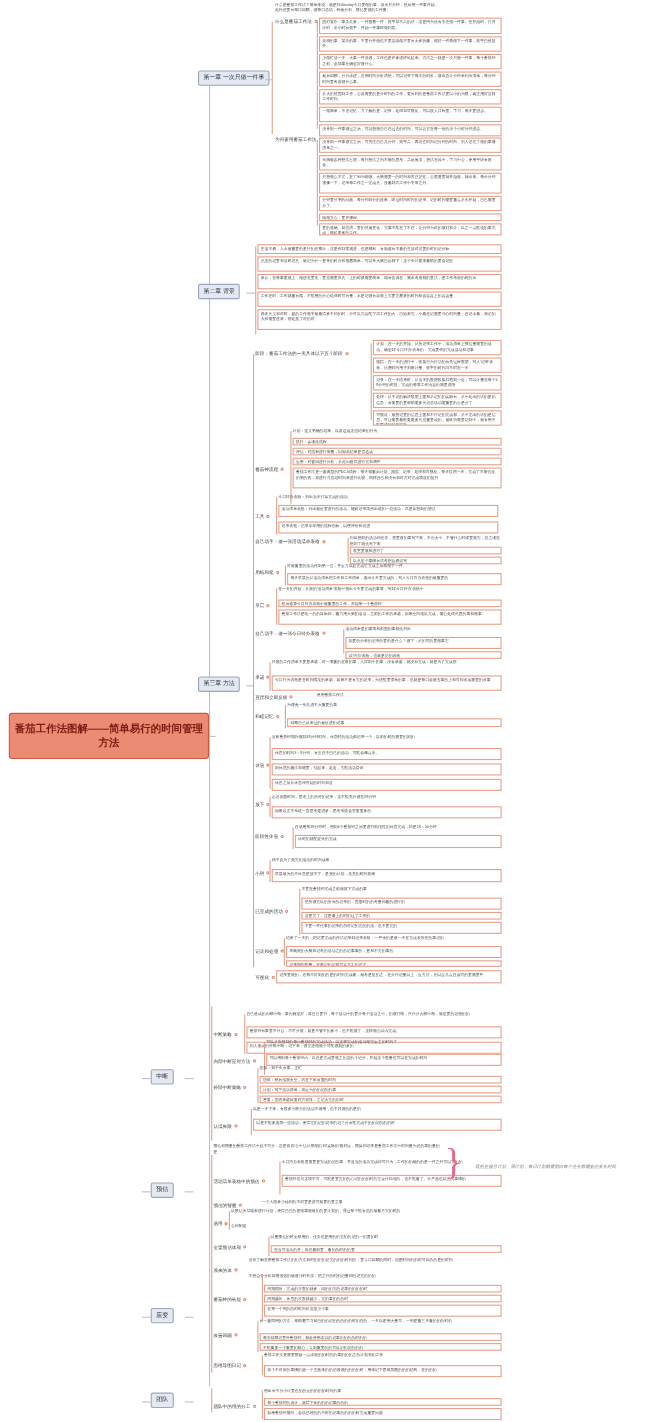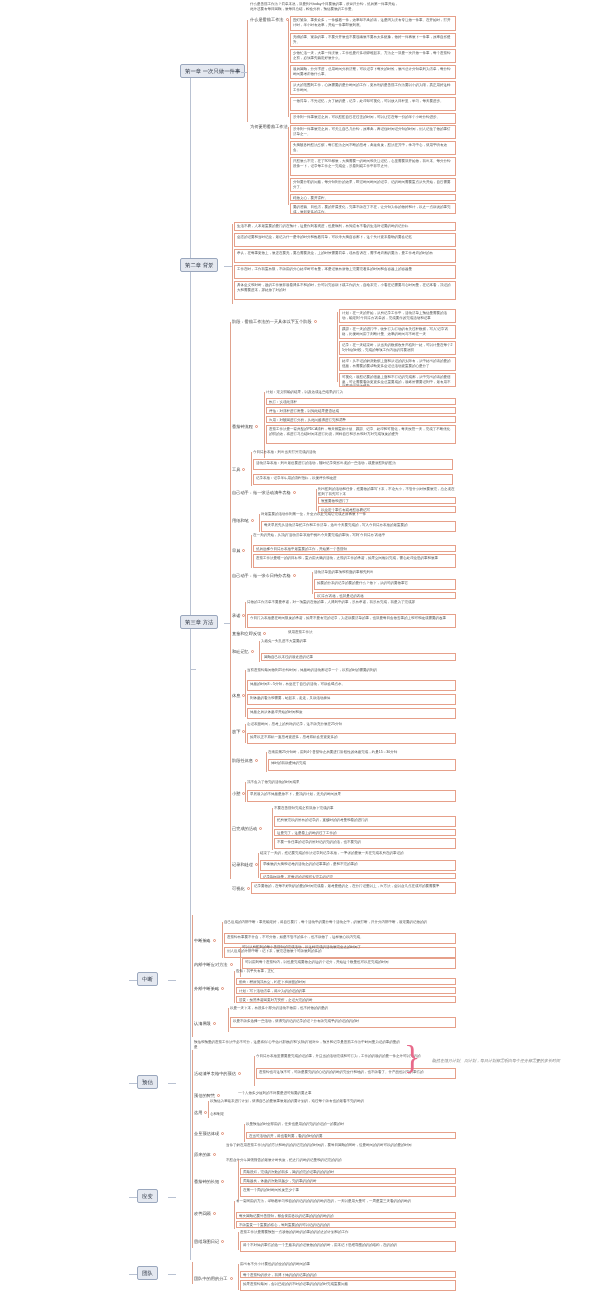--- a/index.html
+++ b/index.html
@@ -103,20 +103,23 @@
     line-height:6px;
     font-style:italic;
     width:155px;
   }
 </style>
 </head>
 <body>
 
 <div id="canvas">
 
+  <div class="root">
+    <span>番茄工作法图解——简单易行的时间管理方法</span>
+  </div>
 
   <div class="vline blue" style="left:190px; top:72px; height:1188px;"></div>
   <div class="hline blue" style="left:190px; top:669px; width:6px;"></div>
 
   <div class="lvl1" style="left:180px; top:64px;">
     <span>第一章 一次只做一件事</span>
   </div>
   <div class="hline blue" style="left:241px; top:72px; width:6px;"></div>
   <div class="vline" style="left:247px; top:20px; height:102px;"></div>
 

